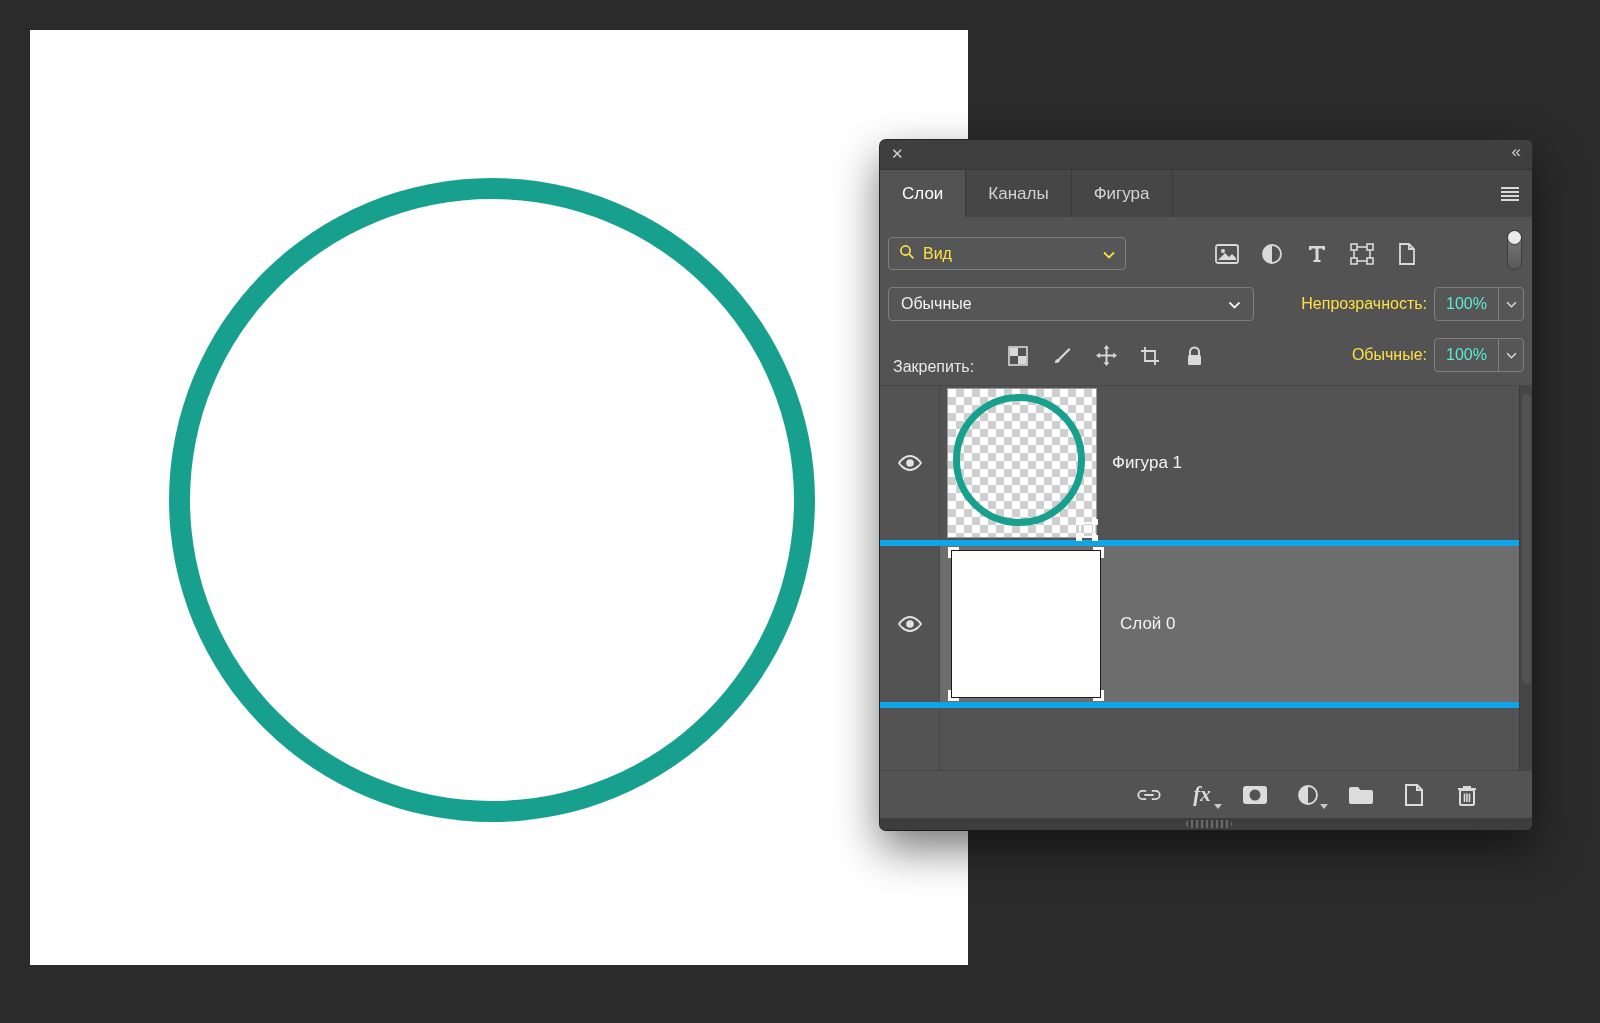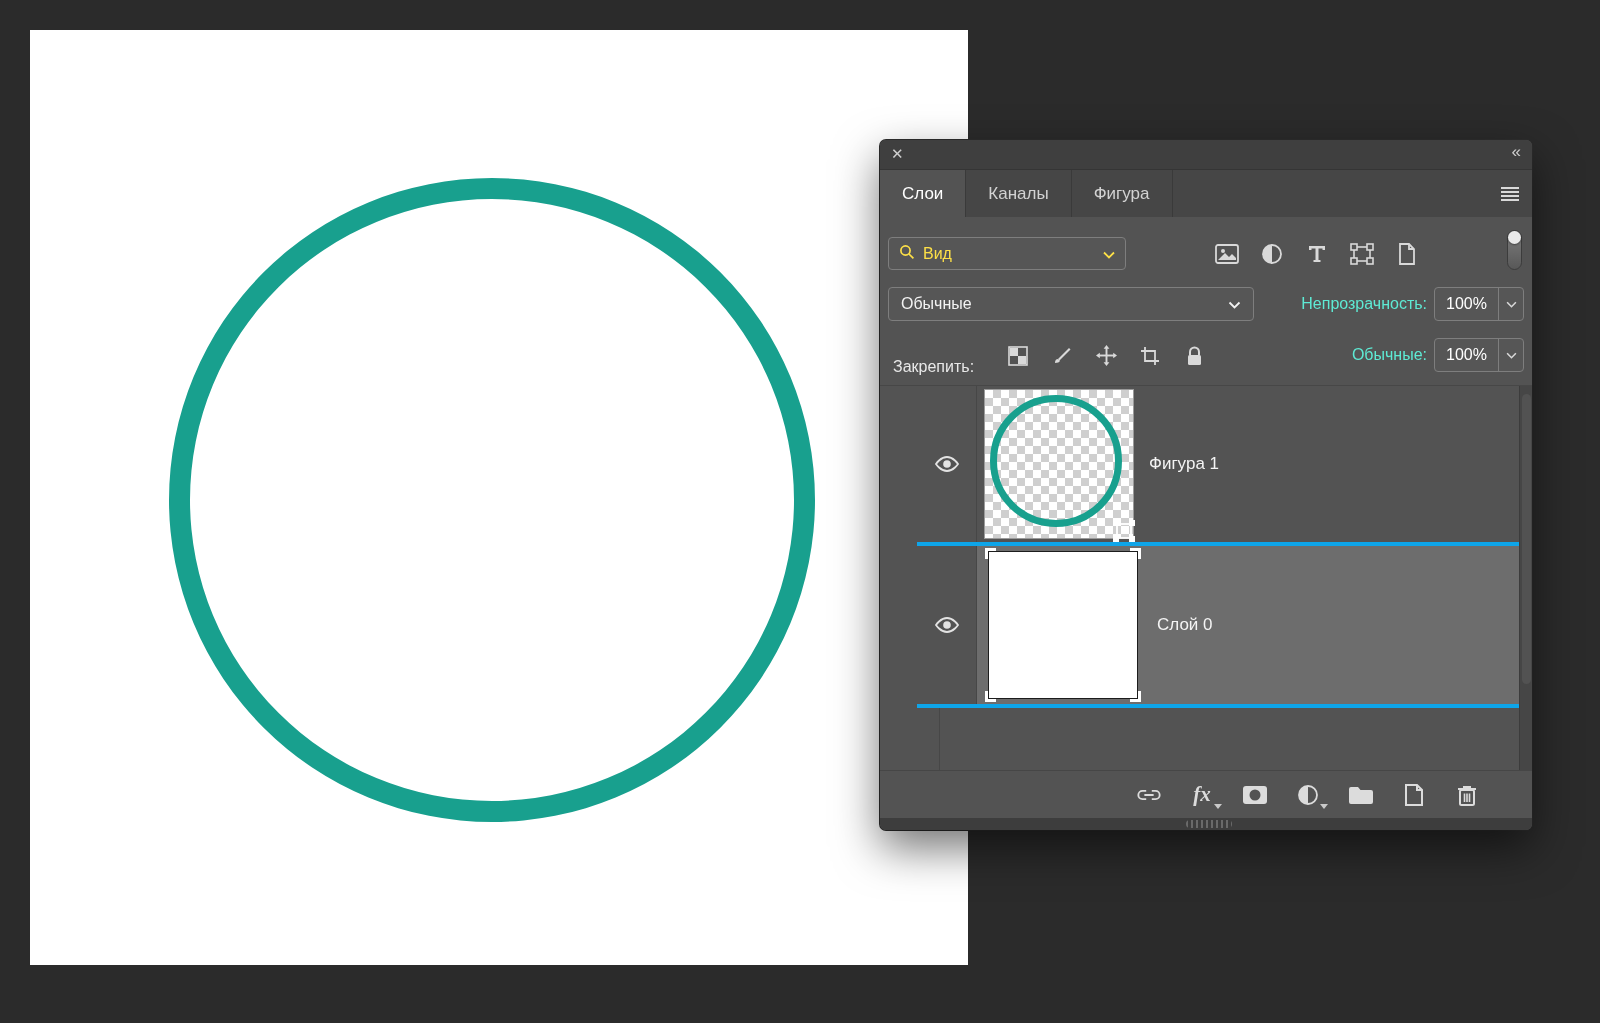--- a/index.html
+++ b/index.html
@@ -44,35 +44,35 @@
   .filter-toggle{ position:absolute; right:2px; top:-7px; width:15px; height:40px; border-radius:8px;
                   background:linear-gradient(#7d7d7d,#585858); border:1px solid #3c3c3c; cursor:pointer; }
   .filter-toggle .knob{ position:absolute; left:0px; top:0px; width:13px; height:13px; border-radius:50%;
                         background:#eaeaea; box-shadow:0 1px 2px rgba(0,0,0,.4); }
 
   .blend-row{ margin-top:17px; height:34px; }
   .mode-select{ position:absolute; left:0; top:0; width:366px; height:34px; border:1px solid #7e7e7e;
                 border-radius:4px; display:flex; align-items:center; padding:0 12px; cursor:pointer;
                 color:#f2f2f2; background:#565656; }
   .mode-select .grow{ flex:1; }
-  .r-label{ position:absolute; top:0; height:34px; display:flex; align-items:center; color:#5eead4; }
+  .r-label{ position:absolute; top:0; height:34px; display:flex; align-items:center; color:#fde047; }
   .opacity-label, .fill-label{ right:97px; }
   .val-box{ position:absolute; right:0; top:0; width:90px; height:34px; border:1px solid #7e7e7e;
             border-radius:4px; display:flex; align-items:stretch; background:#565656; }
-  .val-box .val{ flex:1; display:flex; align-items:center; justify-content:center; color:#ffffff; }
+  .val-box .val{ flex:1; display:flex; align-items:center; justify-content:center; color:#5eead4; }
   .val-box .vchev{ width:25px; border-left:1px solid #7e7e7e; display:flex; align-items:center;
                    justify-content:center; color:#d9d9d9; cursor:pointer; }
 
   .lock-row{ margin-top:17px; height:35px; margin-bottom:12px; }
   .lock-label{ position:absolute; left:5px; top:11px; height:35px; display:flex; align-items:center; }
   .lock-icons{ position:absolute; left:118px; top:0; height:35px; display:flex; align-items:center; gap:20px; }
 
   
   .layers-list{ flex:1 1 auto; position:relative; border-top:1px solid #474747; overflow:hidden; }
-  .layer-row{ display:flex; height:160px; border-bottom:4px solid #0ea5e9;margin-left:37px; }
+  .layer-row{ display:flex; height:160px; border-bottom:6px solid #0ea5e9; }
   .layer-row.r2{ height:162px; }
   .eye-cell{ flex:0 0 60px; border-right:1px solid #474747; display:flex; align-items:center;
              justify-content:center; background:var(--panel); cursor:pointer; color:#e3e3e3; }
   .layer-main{ flex:1; display:flex; align-items:center; padding-left:8px; cursor:pointer; }
   .layer-row.selected .layer-main{ background:var(--selrow); }
   .layer-name{ margin-left:16px; font-size:17px; color:#f4f4f4; }
 
   .thumb-shape{ position:relative; width:148px; height:148px; background-color:#fff;
         background-image:
           linear-gradient(45deg,#cfcfcf 25%,transparent 25%,transparent 75%,#cfcfcf 75%),

